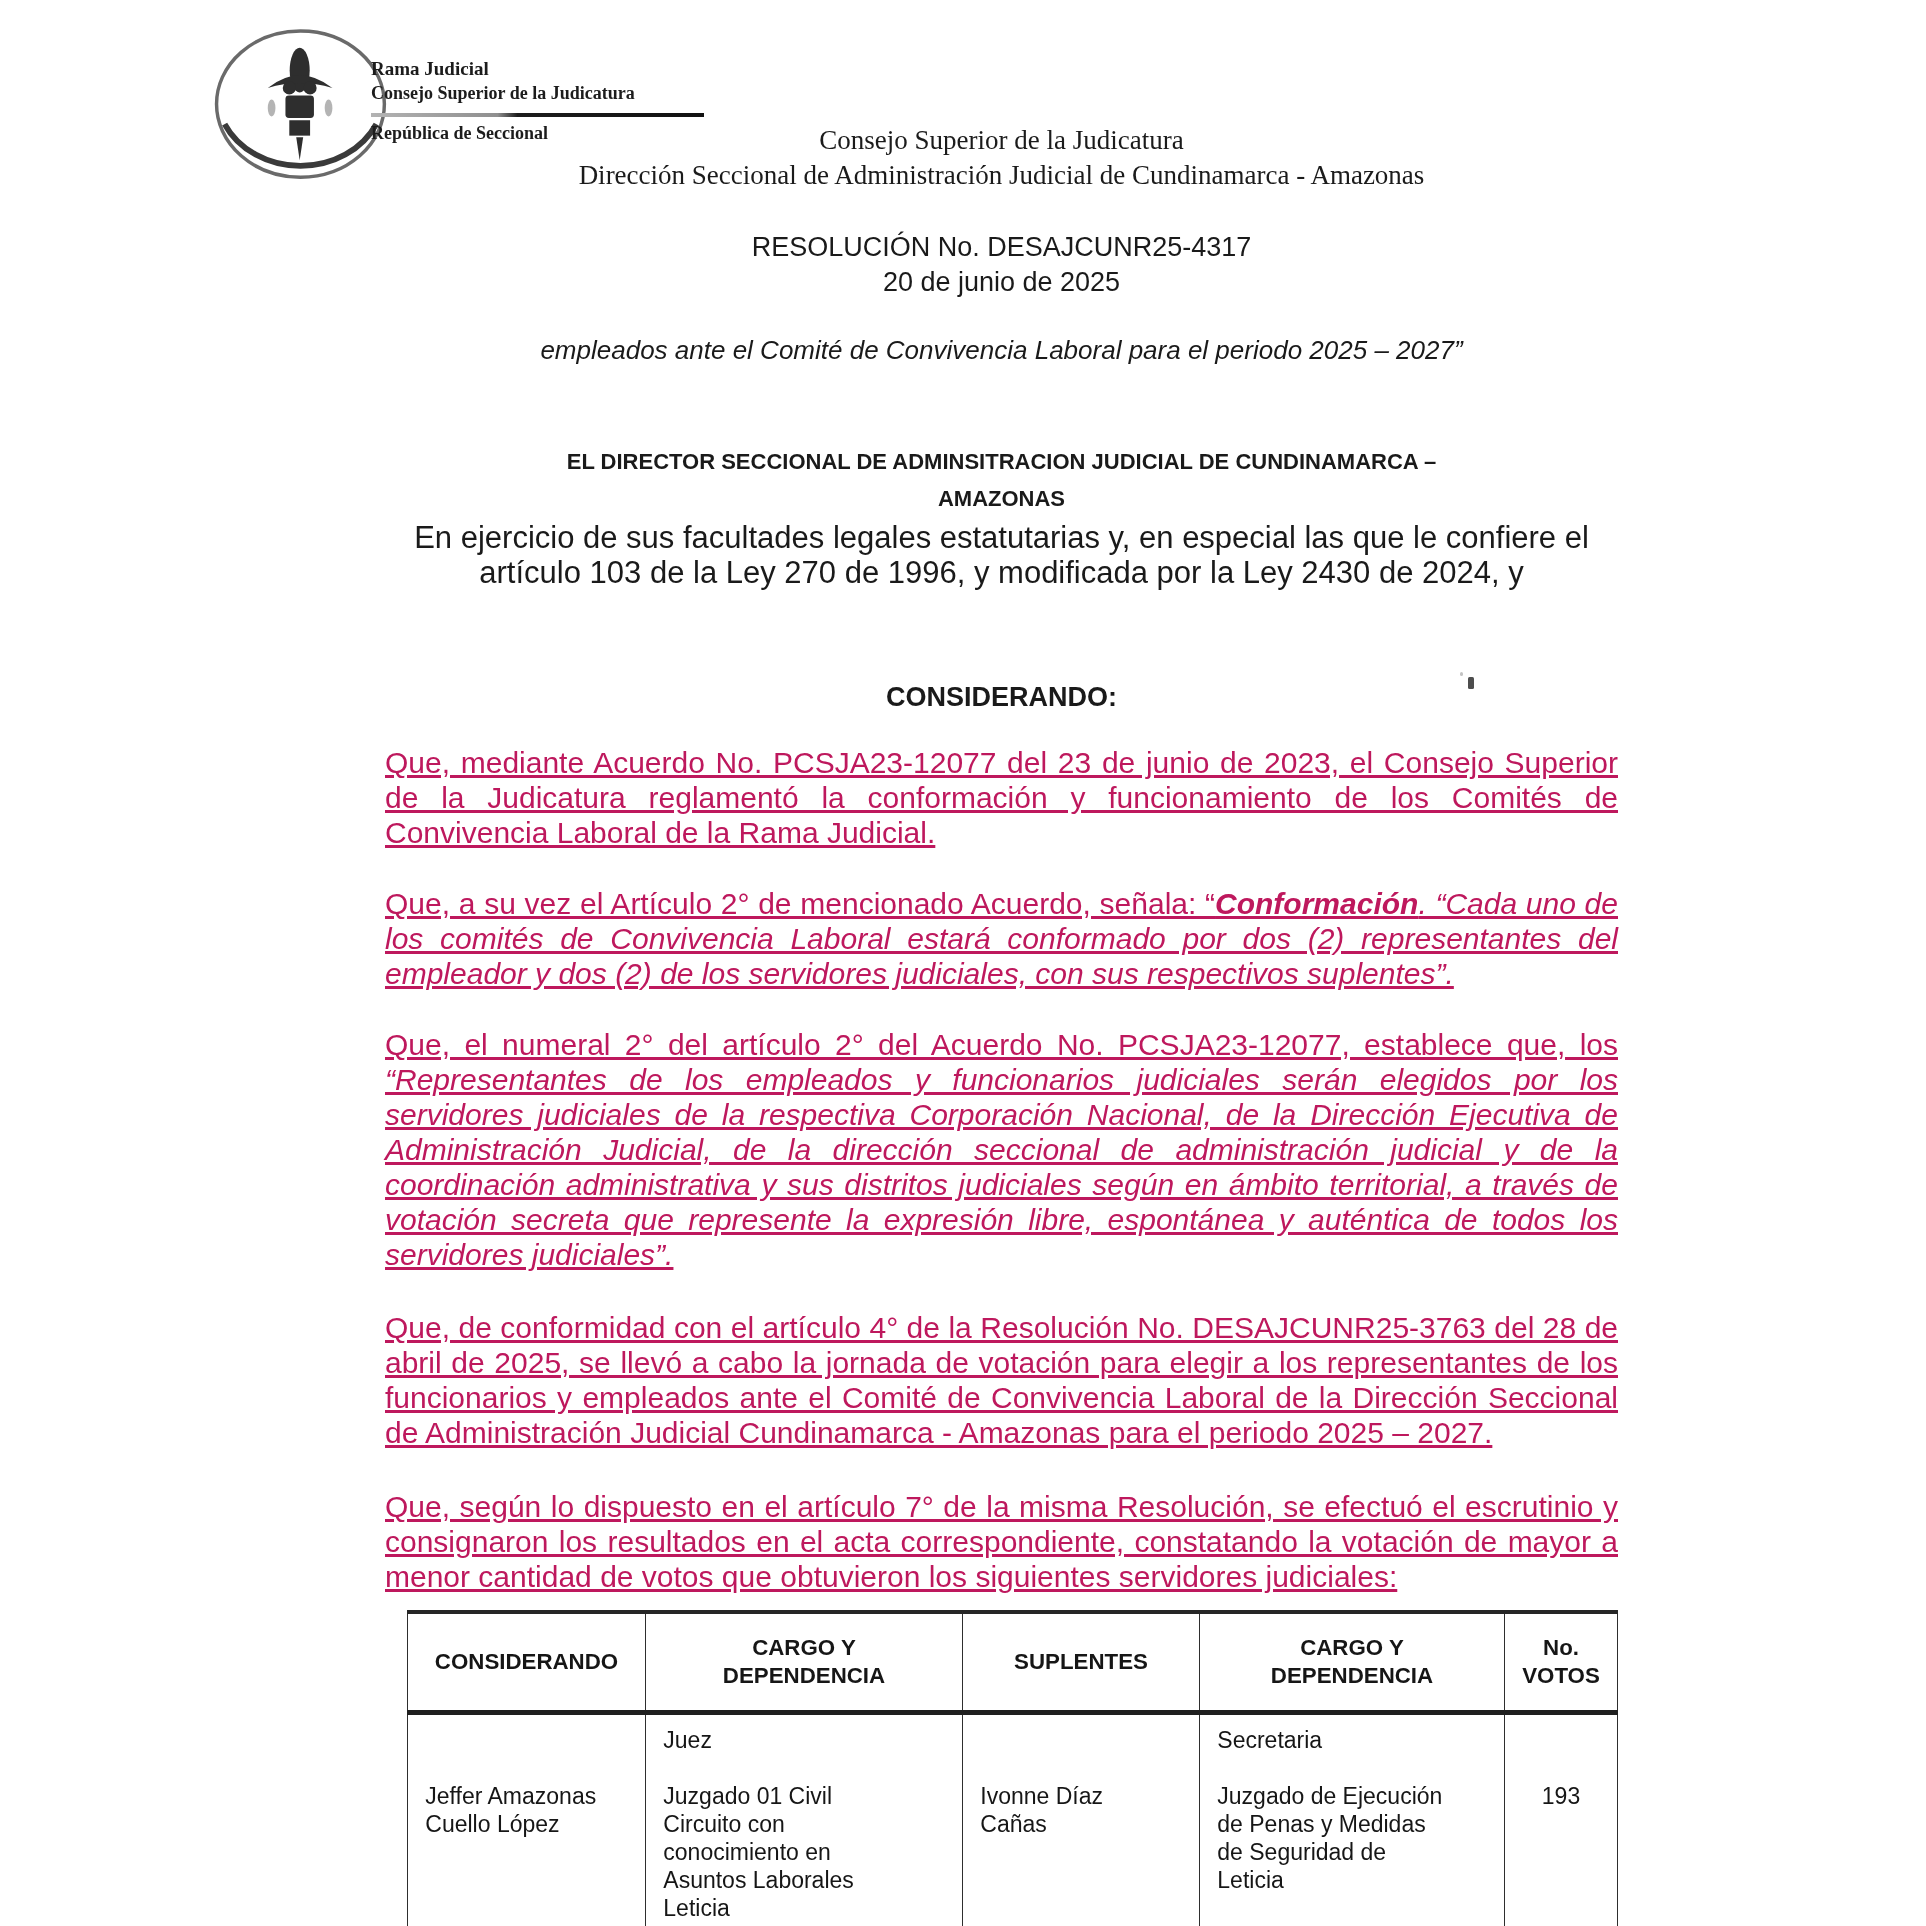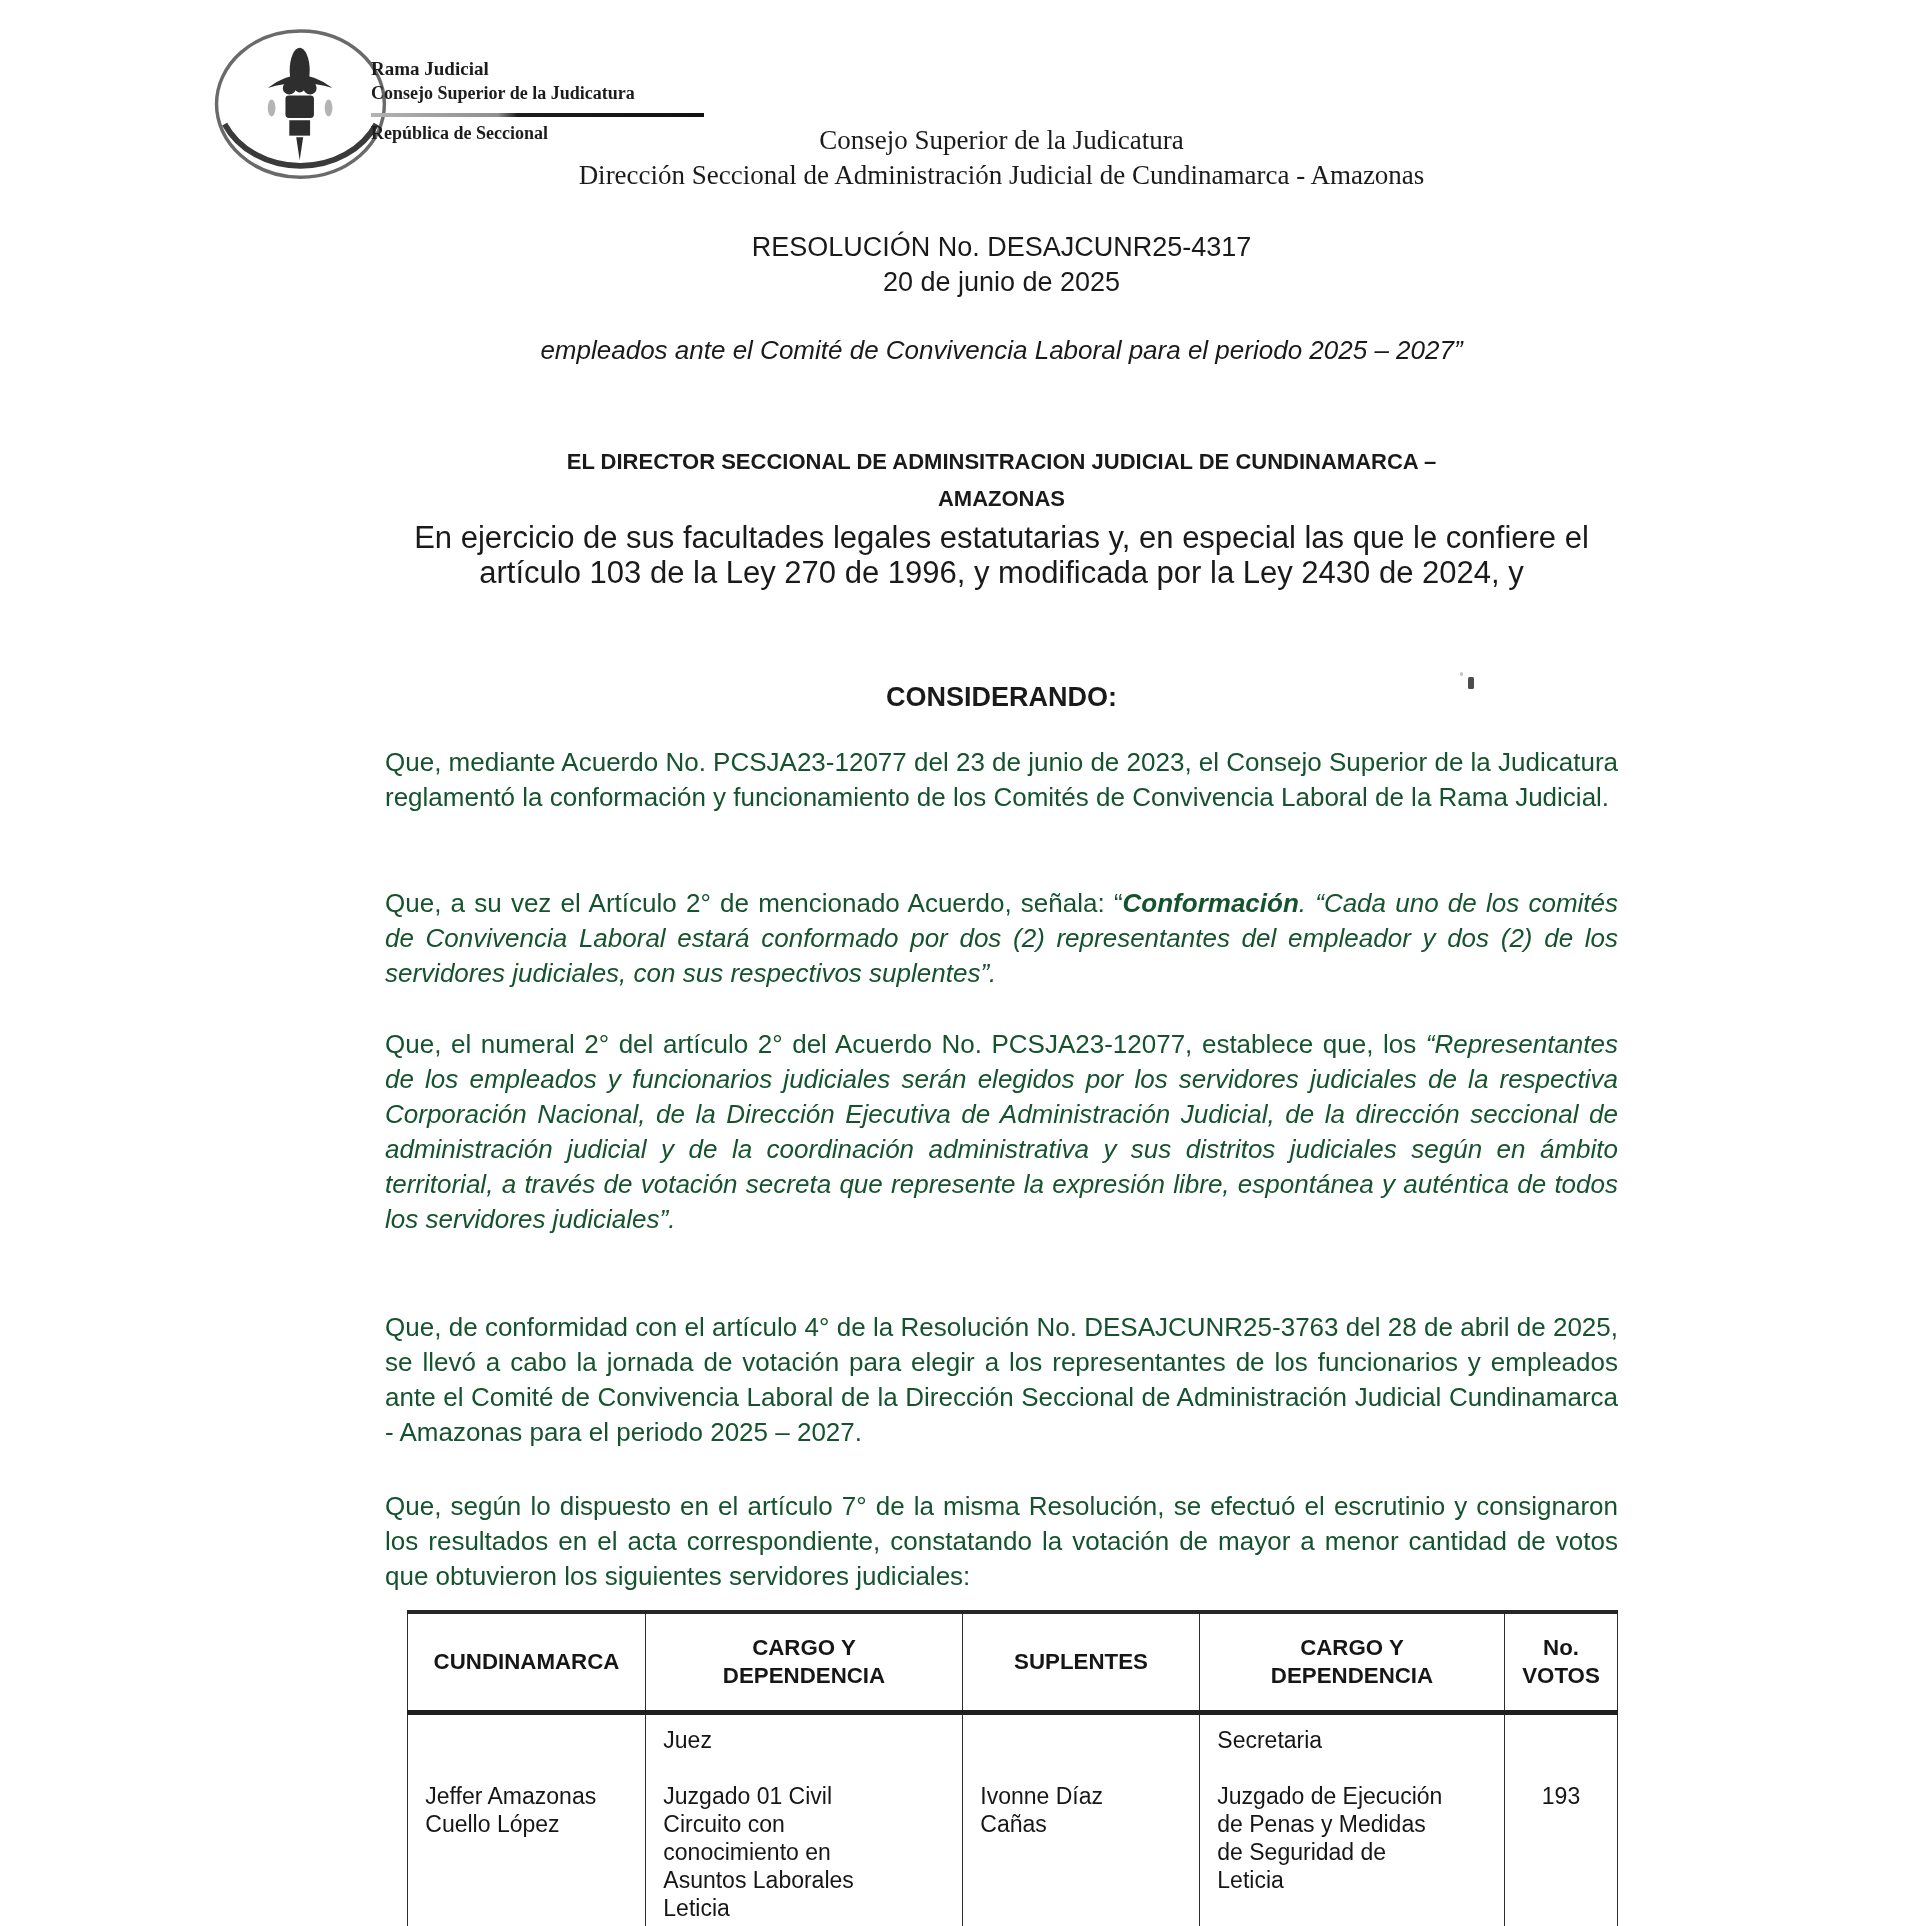--- a/index.html
+++ b/index.html
@@ -45,21 +45,21 @@
   
   .preamble { left: 385px; top: 520px; width: 1233px; text-align: center; font-size: 31px; }
   .preamble-line { line-height: 35px; white-space: nowrap; }
 
   
   .considerando { left: 385px; top: 680px; width: 1233px; text-align: center;
                   font-weight: bold; font-size: 27px; line-height: 35px; }
 
   
   .para { left: 385px; width: 1233px; text-align: justify;
-          font-size: 26px; line-height: 35px; color: #14532d; margin: 0; }
+          font-size: 30px; line-height: 35px; color: #be185d; margin: 0; text-decoration: underline; }
   .p1 { top: 745px; } .p2 { top: 886px; } .p3 { top: 1027px; }
   .p4 { top: 1310px; } .p5 { top: 1489px; }
   .it { font-style: italic; }
   .bit { font-style: italic; font-weight: bold; }
 
   
   .vote-table-wrap { left: 407px; top: 1610px; width: 1210px; }
   table.votes { border-collapse: collapse; width: 1210px; table-layout: fixed;
                 font-size: 23px; color: #161616;
                 border-left: 1.9px solid #2e2e2e; border-right: 1.9px solid #2e2e2e;
@@ -150,21 +150,21 @@
       <colgroup>
         <col style="width:238px">
           <col style="width:317px">
           <col style="width:237px">
           <col style="width:305px">
           <col style="width:113px">
       </colgroup>
       <tbody>
           <tr>
         <th>
-          <div class="hcell-line">CUNDINAMARCA</div>
+          <div class="hcell-line">CONSIDERANDO</div>
         </th>
         <th>
           <div class="hcell-line">CARGO Y</div>
           <div class="hcell-line">DEPENDENCIA</div>
         </th>
         <th>
           <div class="hcell-line">SUPLENTES</div>
         </th>
         <th>
           <div class="hcell-line">CARGO Y</div>

